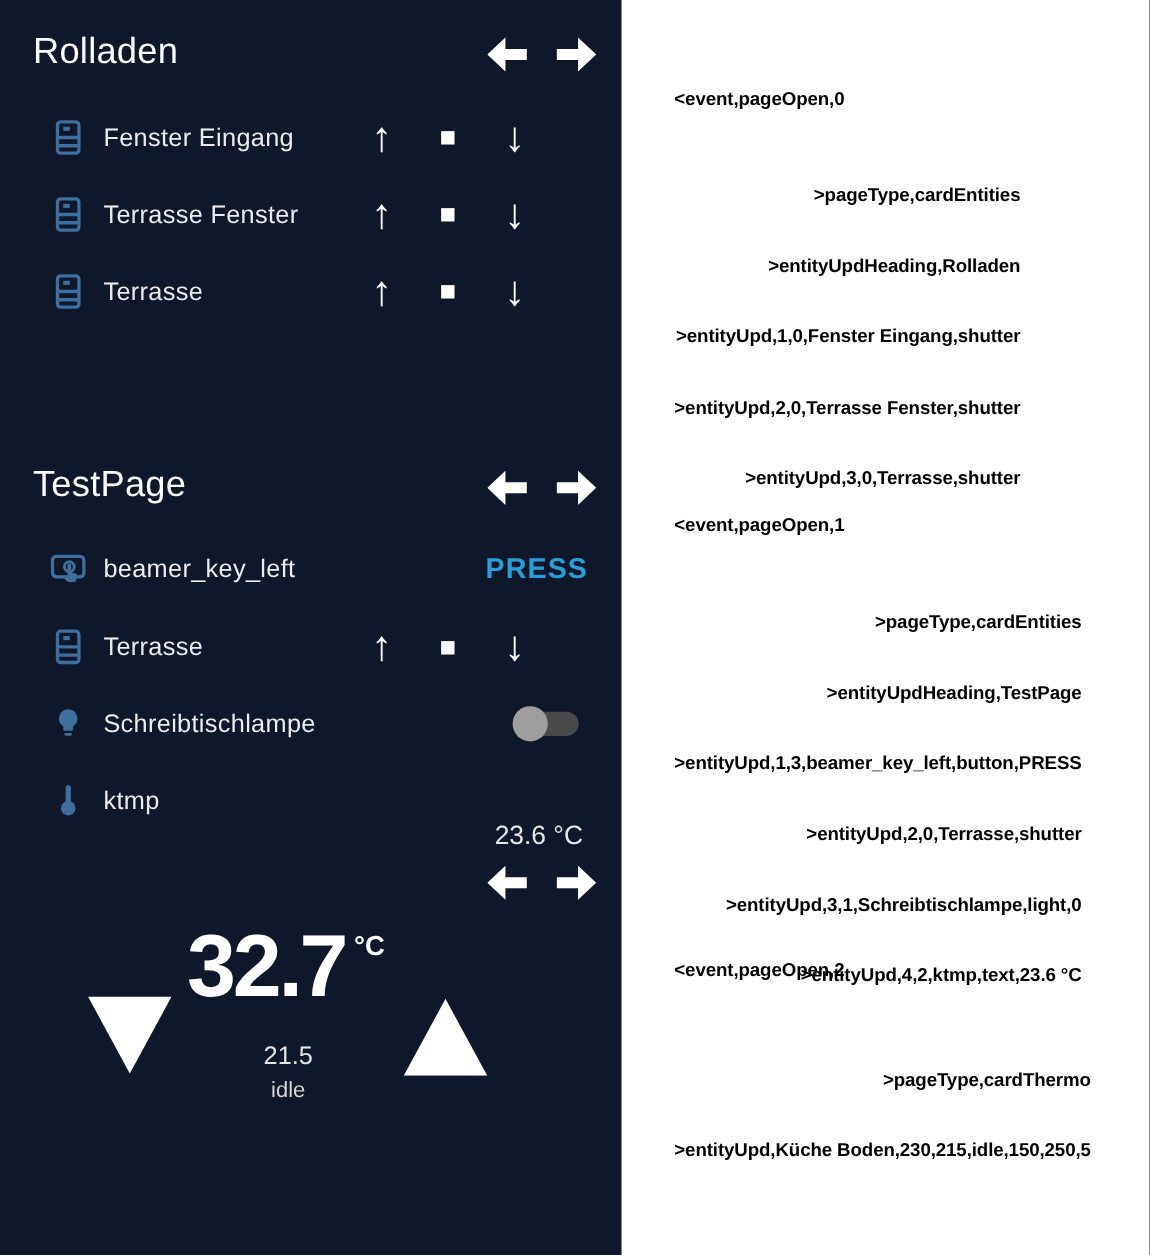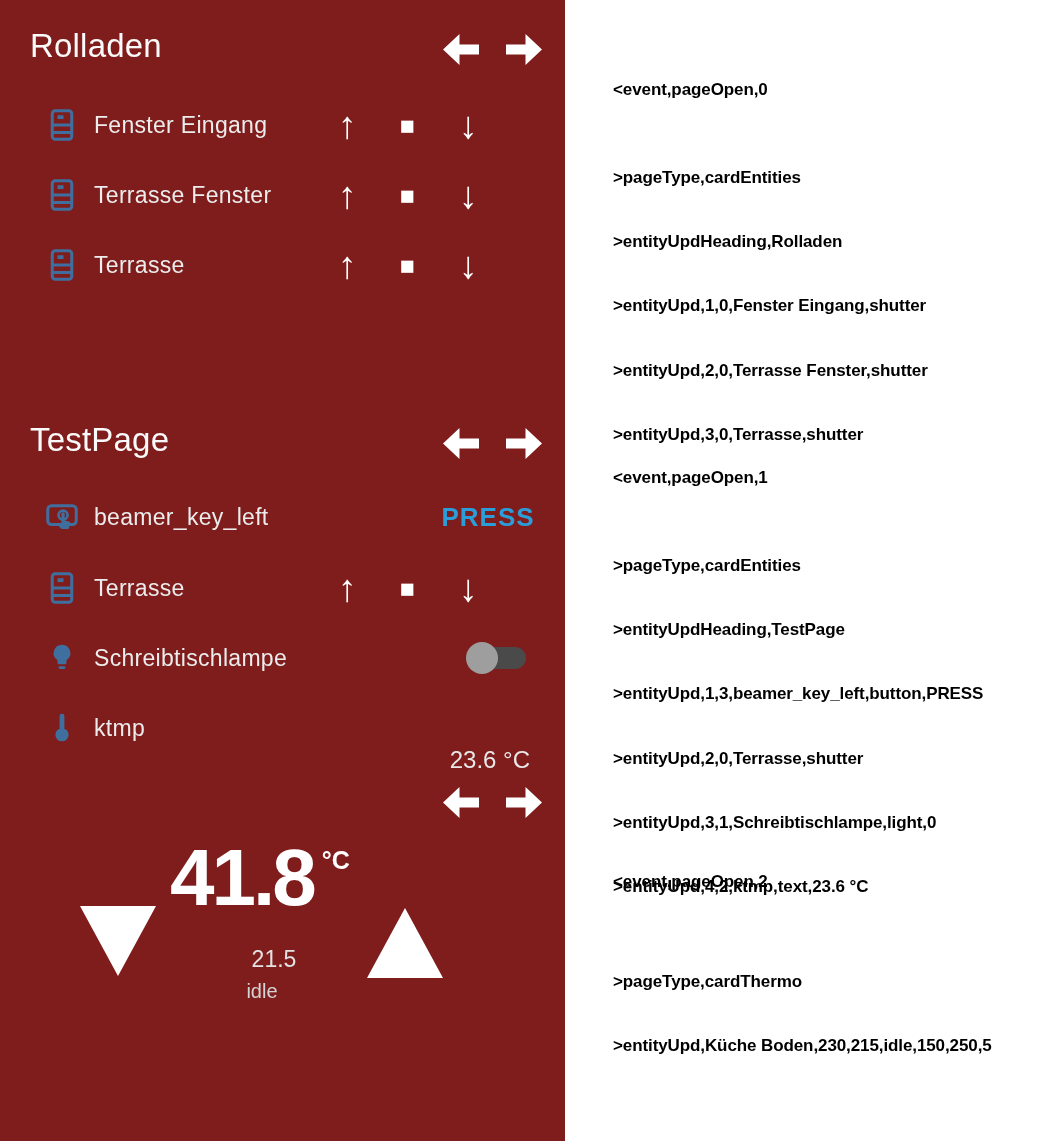--- a/index.html
+++ b/index.html
@@ -2,21 +2,21 @@
 <html><head>
 <meta charset="utf-8">
 <style>
   html,body{margin:0;padding:0;}
   body{
     width:1045px;height:1141px;position:relative;background:#ffffff;
     font-family:"Liberation Sans", sans-serif;overflow:hidden;
   }
   .panel{
     position:absolute;left:0;top:0;width:565px;height:1141px;
-    background:#7f1d1d;color:#f2f2f2;
+    background:#0f172a;color:#f2f2f2;
   }
   .hdr{
     position:absolute;left:30px;font-size:33px;font-weight:400;color:#fafafa;
     letter-spacing:0.2px;
   }
   .nav{position:absolute;left:443px;display:flex;gap:27px;align-items:center;}
   .nav svg{display:block;cursor:pointer;}
   .row{position:absolute;left:0;width:565px;height:56px;}
   .eicon{position:absolute;left:44px;top:10px;width:36px;height:36px;}
   .elabel{
@@ -56,35 +56,35 @@
     letter-spacing:-3px;
   }
   .temp-unit{
     font-size:25px;font-weight:bold;color:#ffffff;margin-left:8px;margin-top:6px;
   }
   .tri-btn{position:absolute;cursor:pointer;}
   .tri-down{left:80px;top:906px;}
   .tri-up{left:367px;top:908px;}
   .setpoint{
     position:absolute;left:0;top:946px;width:524px;text-align:center;
-    font-size:23px;color:#e3e3e3;margin-left:12px;
+    font-size:23px;color:#e3e3e3;
   }
   .hvac-state{
     position:absolute;left:0;top:980px;width:524px;text-align:center;
     font-size:20px;color:#d4d4d4;
   }
   .thermo-title{
     position:absolute;left:0;top:1083px;width:565px;text-align:center;
     font-size:30px;color:#fafafa;letter-spacing:0.3px;
   }
   .ann{
     position:absolute;left:613px;color:#000000;font-weight:bold;
     font-size:17px;letter-spacing:-0.1px;white-space:pre;
   }
-  .ann-line{line-height:24.2px;}
+  .ann-line{line-height:24.2px;text-align:right;}
 </style>
 </head>
 <body>
 
 <div class="panel">
 
   <div class="hdr" style="top:27px">Rolladen</div>
   <div class="nav" style="top:33px">
     <svg width="36" height="33" viewBox="0 0 36 33">
         <path d="M36 11.5 H16.5 V1 L0 16.5 L16.5 32 V21.5 H36 Z" fill="#ffffff"></path>
@@ -189,21 +189,21 @@
   <div class="nav" style="top:786px">
     <svg width="36" height="33" viewBox="0 0 36 33">
         <path d="M36 11.5 H16.5 V1 L0 16.5 L16.5 32 V21.5 H36 Z" fill="#ffffff"></path>
       </svg>
     <svg width="36" height="33" viewBox="0 0 36 33">
         <path d="M0 11.5 H19.5 V1 L36 16.5 L19.5 32 V21.5 H0 Z" fill="#ffffff"></path>
       </svg>
   </div>
 
   <div class="temp-row">
-    <span class="temp-num">41.8</span>
+    <span class="temp-num">32.7</span>
     <span class="temp-unit">°C</span>
   </div>
 
   <div class="tri-btn tri-down">
     <svg width="76" height="70" viewBox="0 0 76 70">
         <polygon points="0,0 76,0 38,70" fill="#ffffff"></polygon>
       </svg>
   </div>
   <div class="tri-btn tri-up">
     <svg width="76" height="70" viewBox="0 0 76 70">

